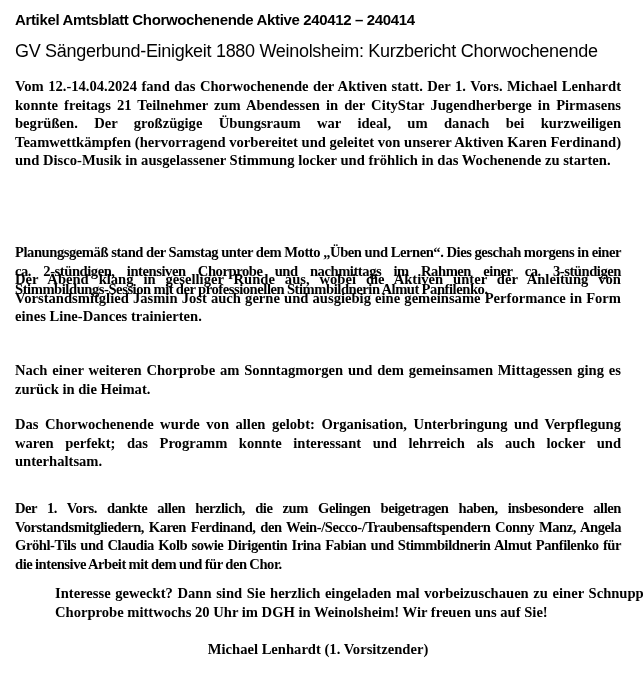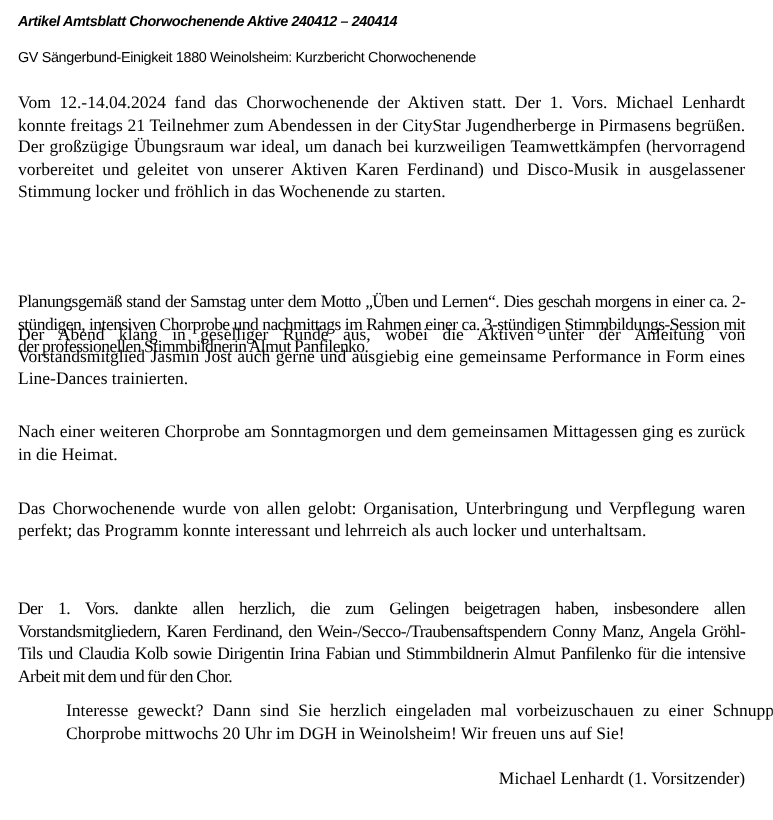--- a/index.html
+++ b/index.html
@@ -19,54 +19,54 @@
       left: 15px;
       top: 0;
       width: 606px;
     }
     .title {
       position: absolute;
       left: 0;
       top: 11px;
       font-family: "Liberation Sans", sans-serif;
       font-weight: bold;
-      font-size: 12px;
+      font-size: 15px;
       letter-spacing: -0.35px;
       white-space: nowrap;
       margin: 0;
-      font-style: italic;
     }
     .subtitle {
       position: absolute;
       left: 0;
       top: 41px;
       font-family: "Liberation Sans", sans-serif;
-      font-size: 12px;
+      font-size: 18px;
       letter-spacing: -0.3px;
       white-space: nowrap;
       margin: 0;
     }
     .body-text {
       position: absolute;
       left: 0;
       width: 606px;
       font-family: "Liberation Serif", serif;
       font-size: 14.6px;
       line-height: 18.6px;
       text-align: justify;
       margin: 0;
+      font-weight: bold;
     }
     .p1 { top: 77px; }
     .p2 { top: 208px; }
     .p3 { top: 270px; }
-    .p4 { top: 351px; }
+    .p4 { top: 361px; }
     .p5 { top: 415px; }
     .p6 { top: 464px; }
     .p7 { top: 584px; margin-left: 40px; }
-    .p8 { top: 640px; text-align: right; }
+    .p8 { top: 640px; text-align: center; }
     .tight { letter-spacing: -0.45px; word-spacing: -0.5px; margin-top: 35px; }
   </style>
 </head>
 <body>
 
 <div class="doc">
   <p class="title">Artikel Amtsblatt Chorwochenende Aktive 240412 – 240414</p>
   <p class="subtitle">GV Sängerbund-Einigkeit 1880 Weinolsheim: Kurzbericht Chorwochenende</p>
 
   <p class="body-text p1">Vom 12.-14.04.2024 fand das Chorwochenende der Aktiven statt. Der 1. Vors. Michael Lenhardt konnte freitags 21 Teilnehmer zum Abendessen in der CityStar Jugendherberge in Pirmasens begrüßen. Der großzügige Übungsraum war ideal, um danach bei kurzweiligen Teamwettkämpfen (hervorragend vorbereitet und geleitet von unserer Aktiven Karen Ferdinand) und Disco-Musik in ausgelassener Stimmung locker und fröhlich in das Wochenende zu starten.</p>

